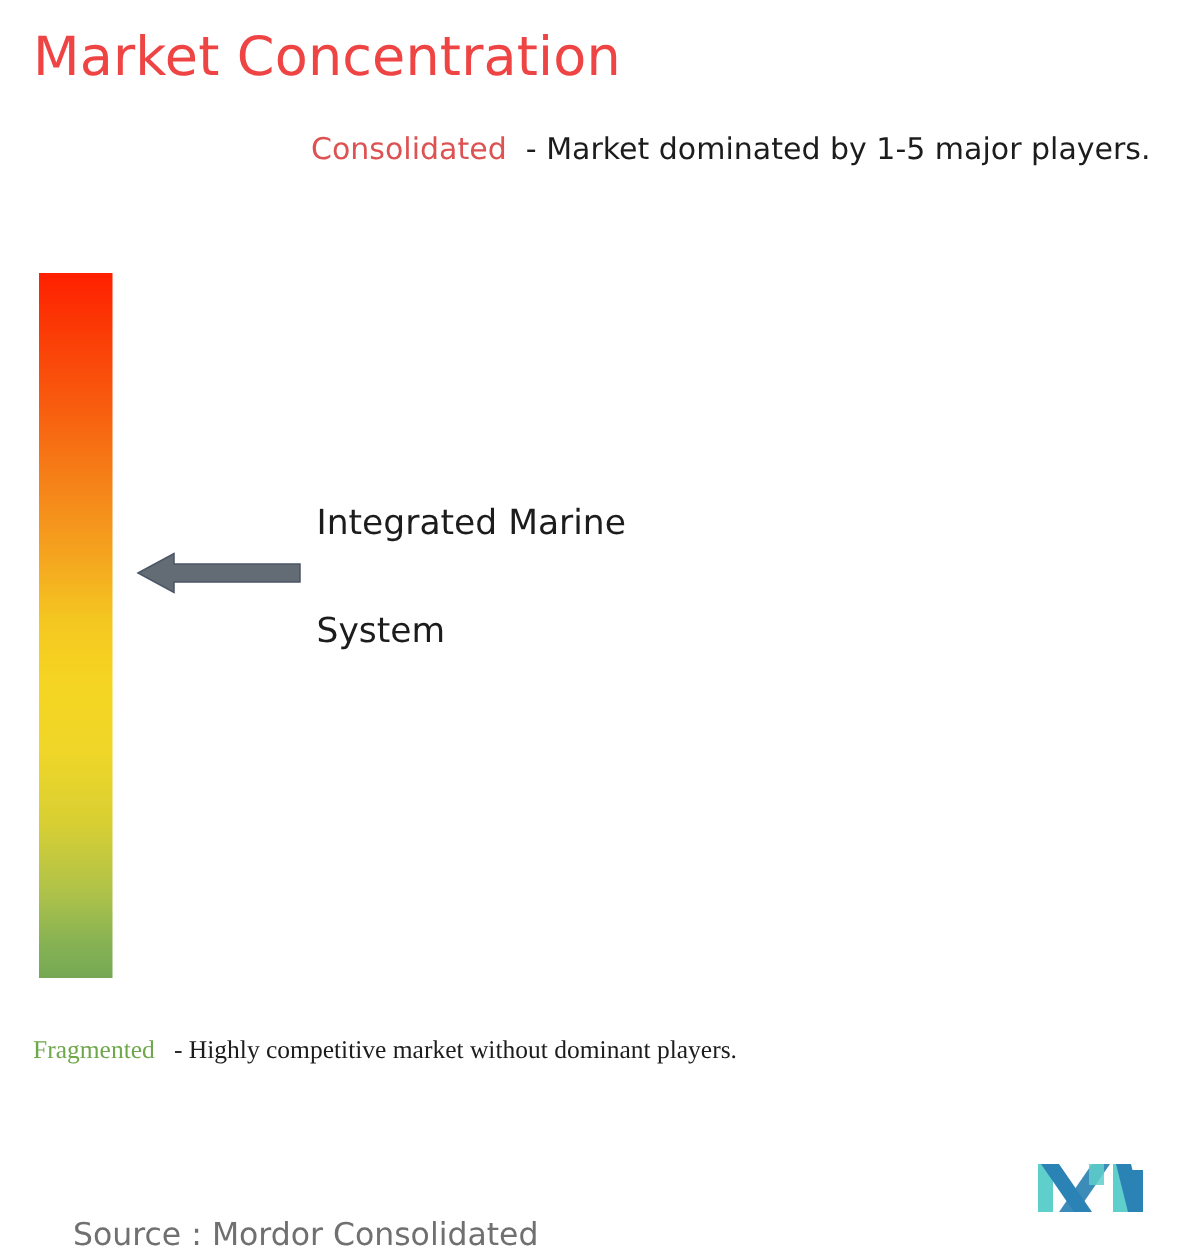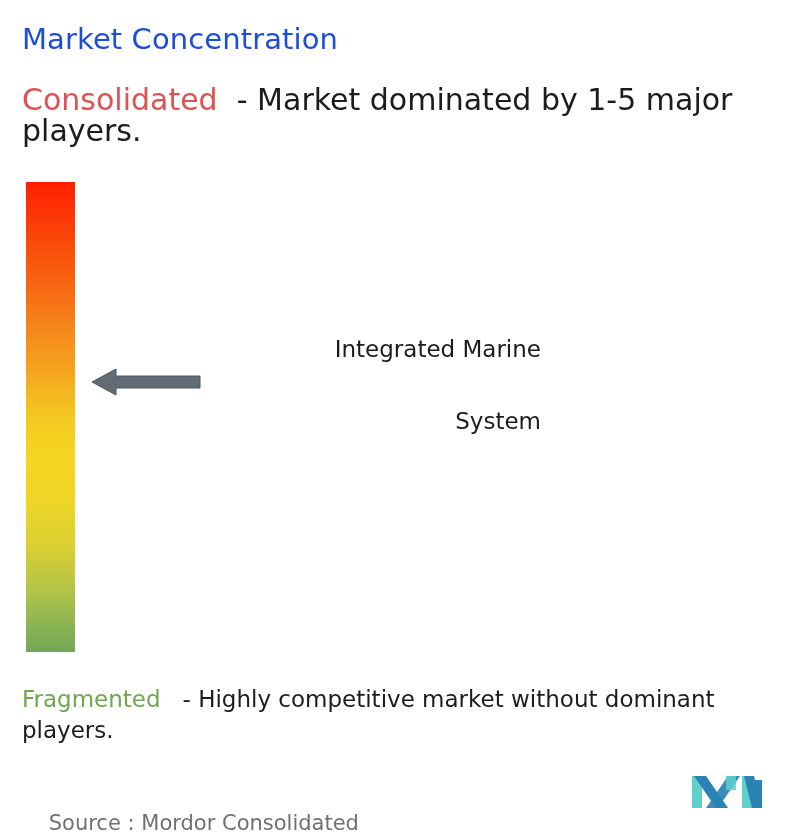--- a/index.html
+++ b/index.html
@@ -17,48 +17,50 @@
     height: 834px;
     background: #ffffff;
     overflow: hidden;
   }
 
   
   .title {
     position: absolute;
     left: 22px;
     top: 20px;
-    font-size: 29px;
+    font-size: 36px;
     line-height: 38px;
-    color: #1d4ed8;
+    color: #ef4444;
     font-weight: 400;
     letter-spacing: 0.1px;
     white-space: nowrap;
   }
 
   
   .caption-top {
     position: absolute;
     left: 22px;
     top: 84px;
     width: 745px;
-    font-size: 30px;
+    font-size: 20px;
     line-height: 31px;
     color: #1c1c1c;
     font-weight: 400;
+    text-align: right;
   }
   .caption-bottom {
     position: absolute;
     left: 22px;
     top: 684px;
     width: 760px;
-    font-size: 23px;
+    font-size: 17px;
     line-height: 31px;
     color: #1c1c1c;
     font-weight: 400;
+    font-family: Liberation Serif, serif;
   }
   .kw-consolidated {
     color: #dd5252;
   }
   .kw-fragmented {
     color: #6fa84c;
   }
   .kw-gap { white-space: pre; }
 
   
@@ -97,21 +99,20 @@
   
   .callout-label {
     position: absolute;
     left: 211px;
     top: 331px;
     width: 330px;
     font-size: 23px;
     line-height: 36px;
     color: #1c1c1c;
     font-weight: 400;
-    text-align: right;
   }
 
   
   .footer-source {
     position: absolute;
     left: 22px;
     top: 783px;
     font-size: 21px;
     line-height: 27px;
     color: #707070;

